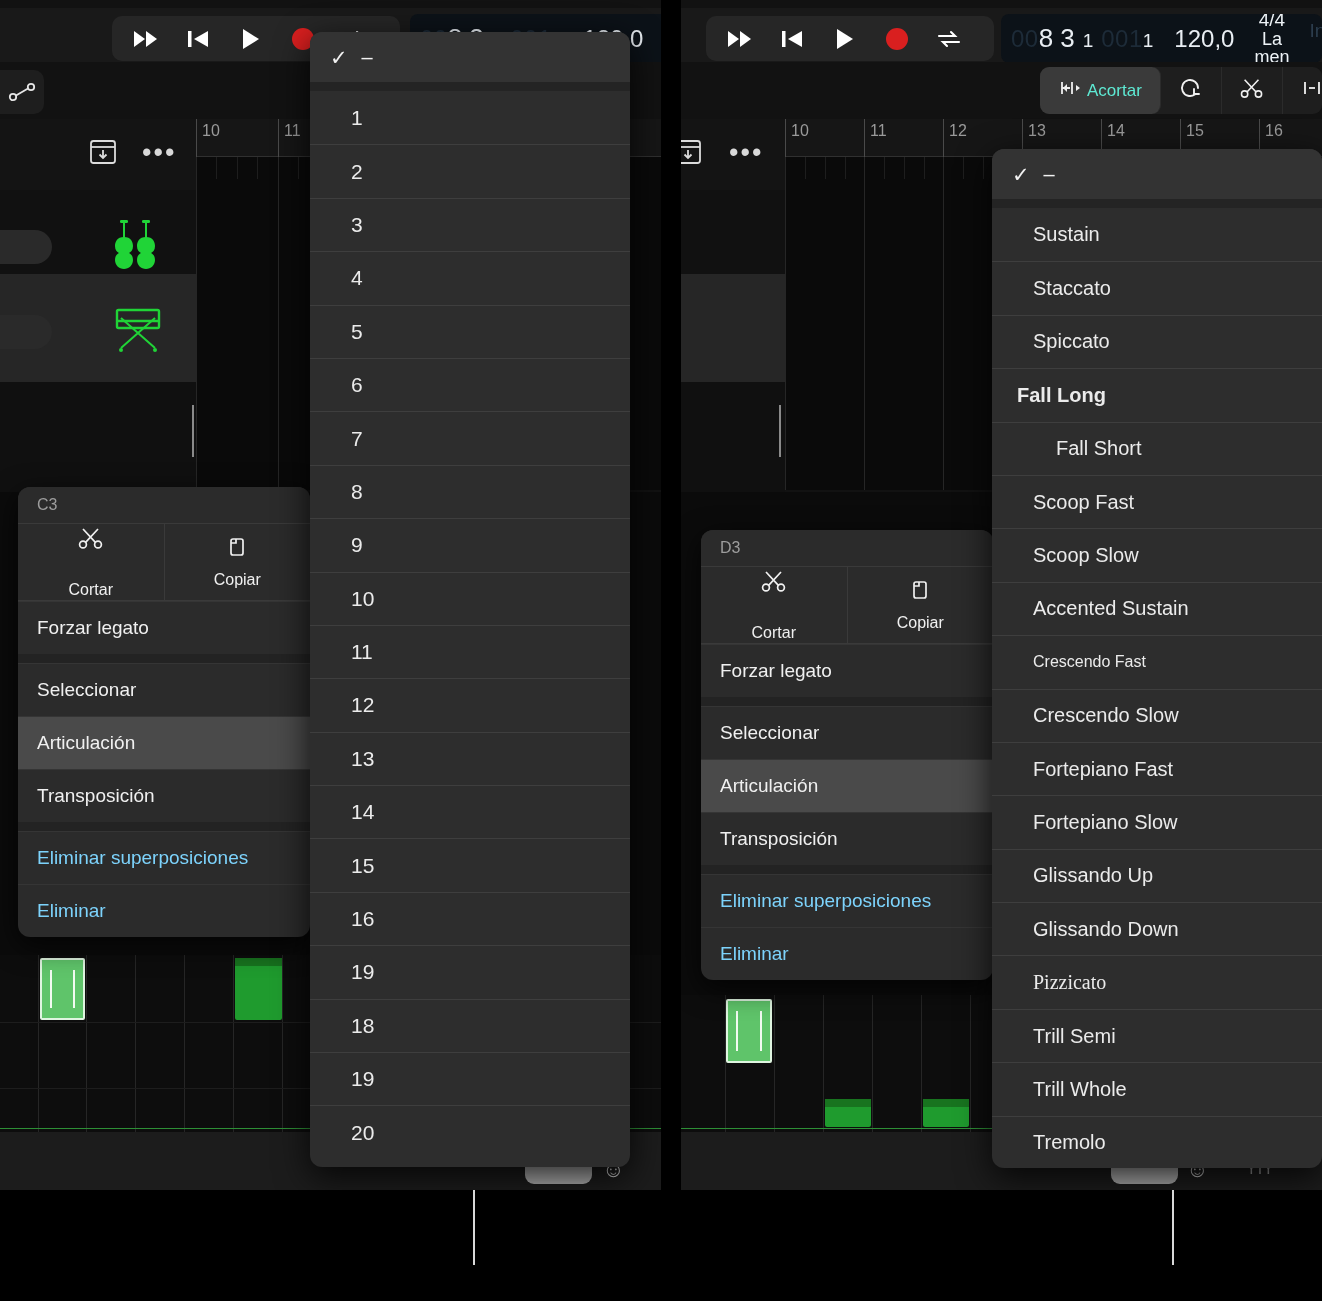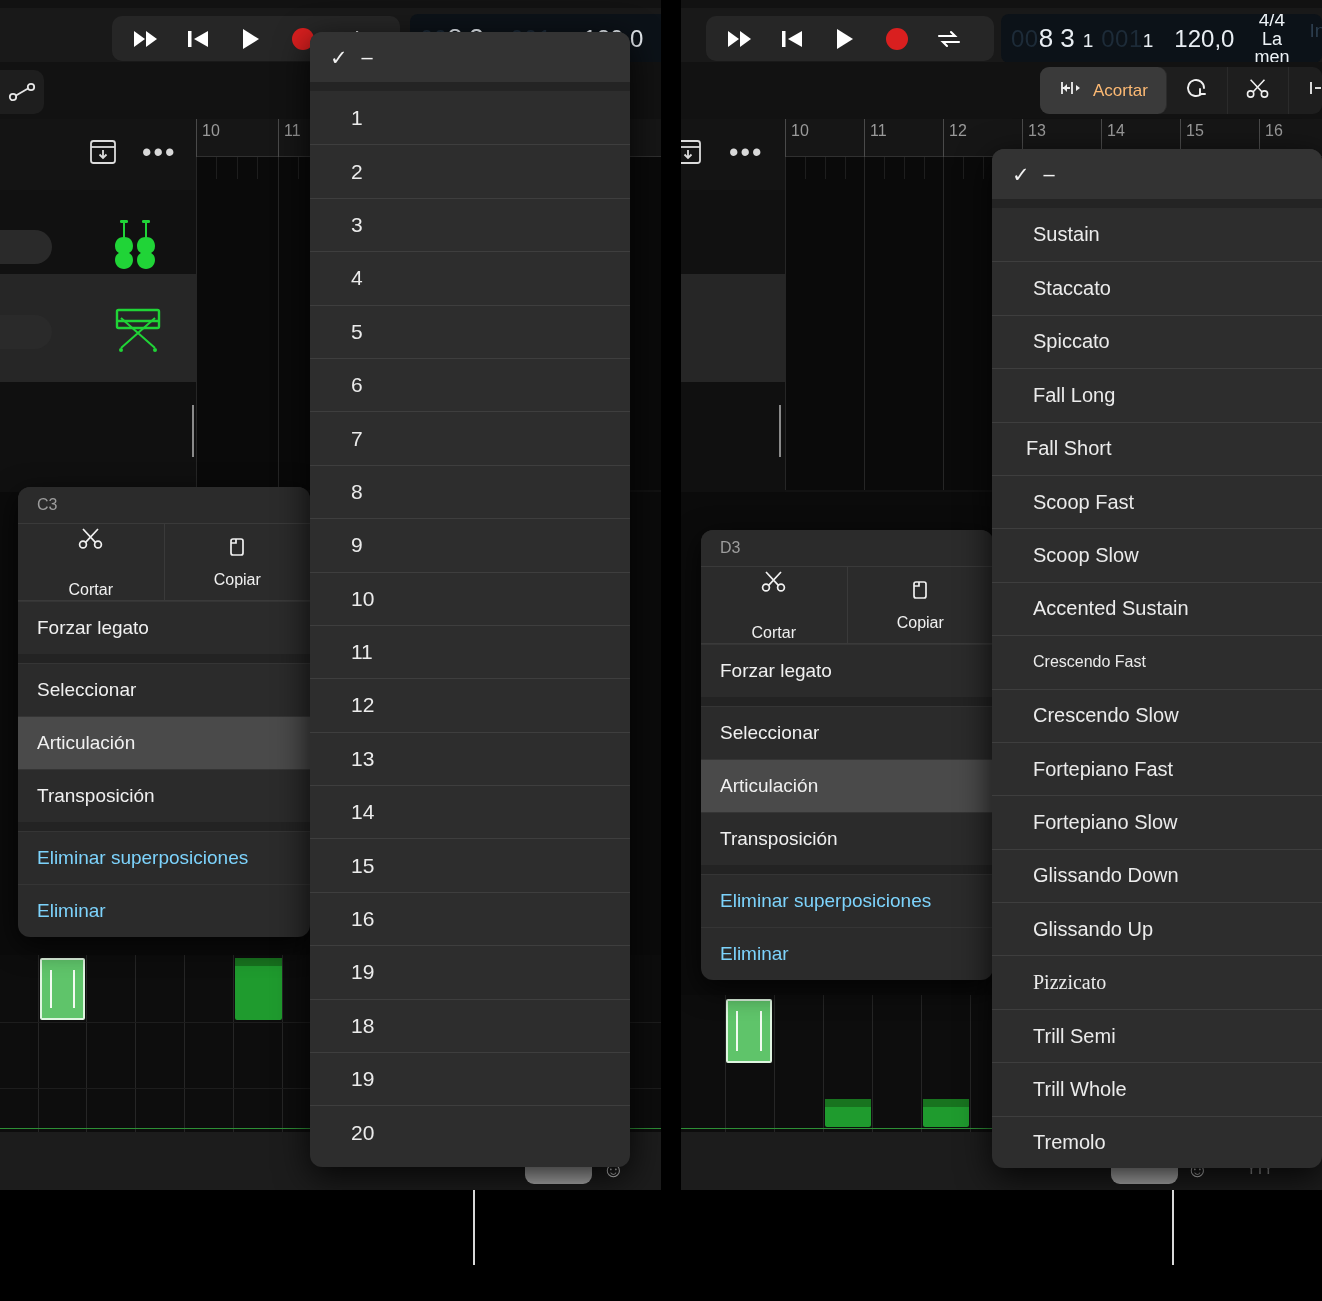--- a/index.html
+++ b/index.html
@@ -51,22 +51,22 @@
   .lcd-in .a { font-size: 19px; }
   .lcd-in .b { font-size: 13px; color: #35556b; letter-spacing: 1px; }
 
   
   .tool-row { position: absolute; left: 0; right: 0; top: 62px; height: 57px; background: #121212; }
   .tool-group {
     position: absolute; top: 5px; height: 47px;
     background: #1e1e1e; border-radius: 9px; display: flex; align-items: stretch;
   }
   .tool-btn {
-    display: flex; align-items: center; justify-content: center; gap: 9px;
-    padding: 0 18px; color: #fdba74; font-size: 17px;
+    display: flex; align-items: center; justify-content: center; gap: 3px;
+    padding: 0 18px; color: #5eead4; font-size: 17px;
     border-right: 1px solid #2b2b2b;
   }
   .tool-btn:last-child { border-right: none; }
   .tool-btn.active { background: #3a3a3a; border-radius: 9px; }
 
   .auto-btn {
     position: absolute; left: 0; top: 70px; width: 44px; height: 44px;
     background: #1e1e1e; border-radius: 0 10px 10px 0;
     display: flex; align-items: center; justify-content: center;
   }
@@ -628,31 +628,31 @@
     <div class="dd" style="left:311px;top:149px;width:330px;height:1019px;">
       <div class="dd-head">
         <span class="chk">✓</span>
         <span>–</span>
       </div>
       <div class="dd-gap"></div>
       <div id="dd-right-items">
           <div class="dd-item" style="height: 53.4px; font-size: 20px; padding-left: 41px;">Sustain</div>
           <div class="dd-item" style="height: 53.4px; font-size: 20px; ">Staccato</div>
           <div class="dd-item" style="height: 53.4px; font-size: 20px; padding-left: 41px;">Spiccato</div>
-          <div class="dd-item" style="height: 53.4px; font-size: 20px; padding-left: 41px;">Fall Long</div>
-          <div class="dd-item" style="height: 53.4px; font-size: 20px; padding-left: 34px;">Fall Short</div>
+          <div class="dd-item" style="height: 53.4px; font-size: 20px; padding-left: 25px; font-weight: bold;">Fall Long</div>
+          <div class="dd-item" style="height: 53.4px; font-size: 20px; padding-left: 64px;">Fall Short</div>
           <div class="dd-item" style="height: 53.4px; font-size: 20px; padding-left: 41px;">Scoop Fast</div>
           <div class="dd-item" style="height: 53.4px; font-size: 20px; padding-left: 41px;">Scoop Slow</div>
           <div class="dd-item" style="height: 53.4px; font-size: 20px; padding-left: 41px;">Accented Sustain</div>
           <div class="dd-item" style="height: 53.4px; font-size: 16px; padding-left: 41px;">Crescendo Fast</div>
           <div class="dd-item" style="height: 53.4px; font-size: 20px; padding-left: 41px;">Crescendo Slow</div>
           <div class="dd-item" style="height: 53.4px; font-size: 20px; padding-left: 41px;">Fortepiano Fast</div>
           <div class="dd-item" style="height: 53.4px; font-size: 20px; padding-left: 41px;">Fortepiano Slow</div>
+          <div class="dd-item" style="height: 53.4px; font-size: 20px; padding-left: 41px;">Glissando Up</div>
           <div class="dd-item" style="height: 53.4px; font-size: 20px; padding-left: 41px;">Glissando Down</div>
-          <div class="dd-item" style="height: 53.4px; font-size: 20px; padding-left: 41px;">Glissando Up</div>
           <div class="dd-item" style="height: 53.4px; font-size: 20px; padding-left: 41px; font-family: Liberation Serif, serif;">Pizzicato</div>
           <div class="dd-item" style="height: 53.4px; font-size: 20px; padding-left: 41px;">Trill Semi</div>
           <div class="dd-item" style="height: 53.4px; font-size: 20px; padding-left: 41px;">Trill Whole</div>
           <div class="dd-item" style="height: 53.4px; font-size: 20px; padding-left: 41px;">Tremolo</div>
         </div>
     </div>
   </div>
 
   <div class="foot">
     <div class="stem" style="left:473px;"></div>

